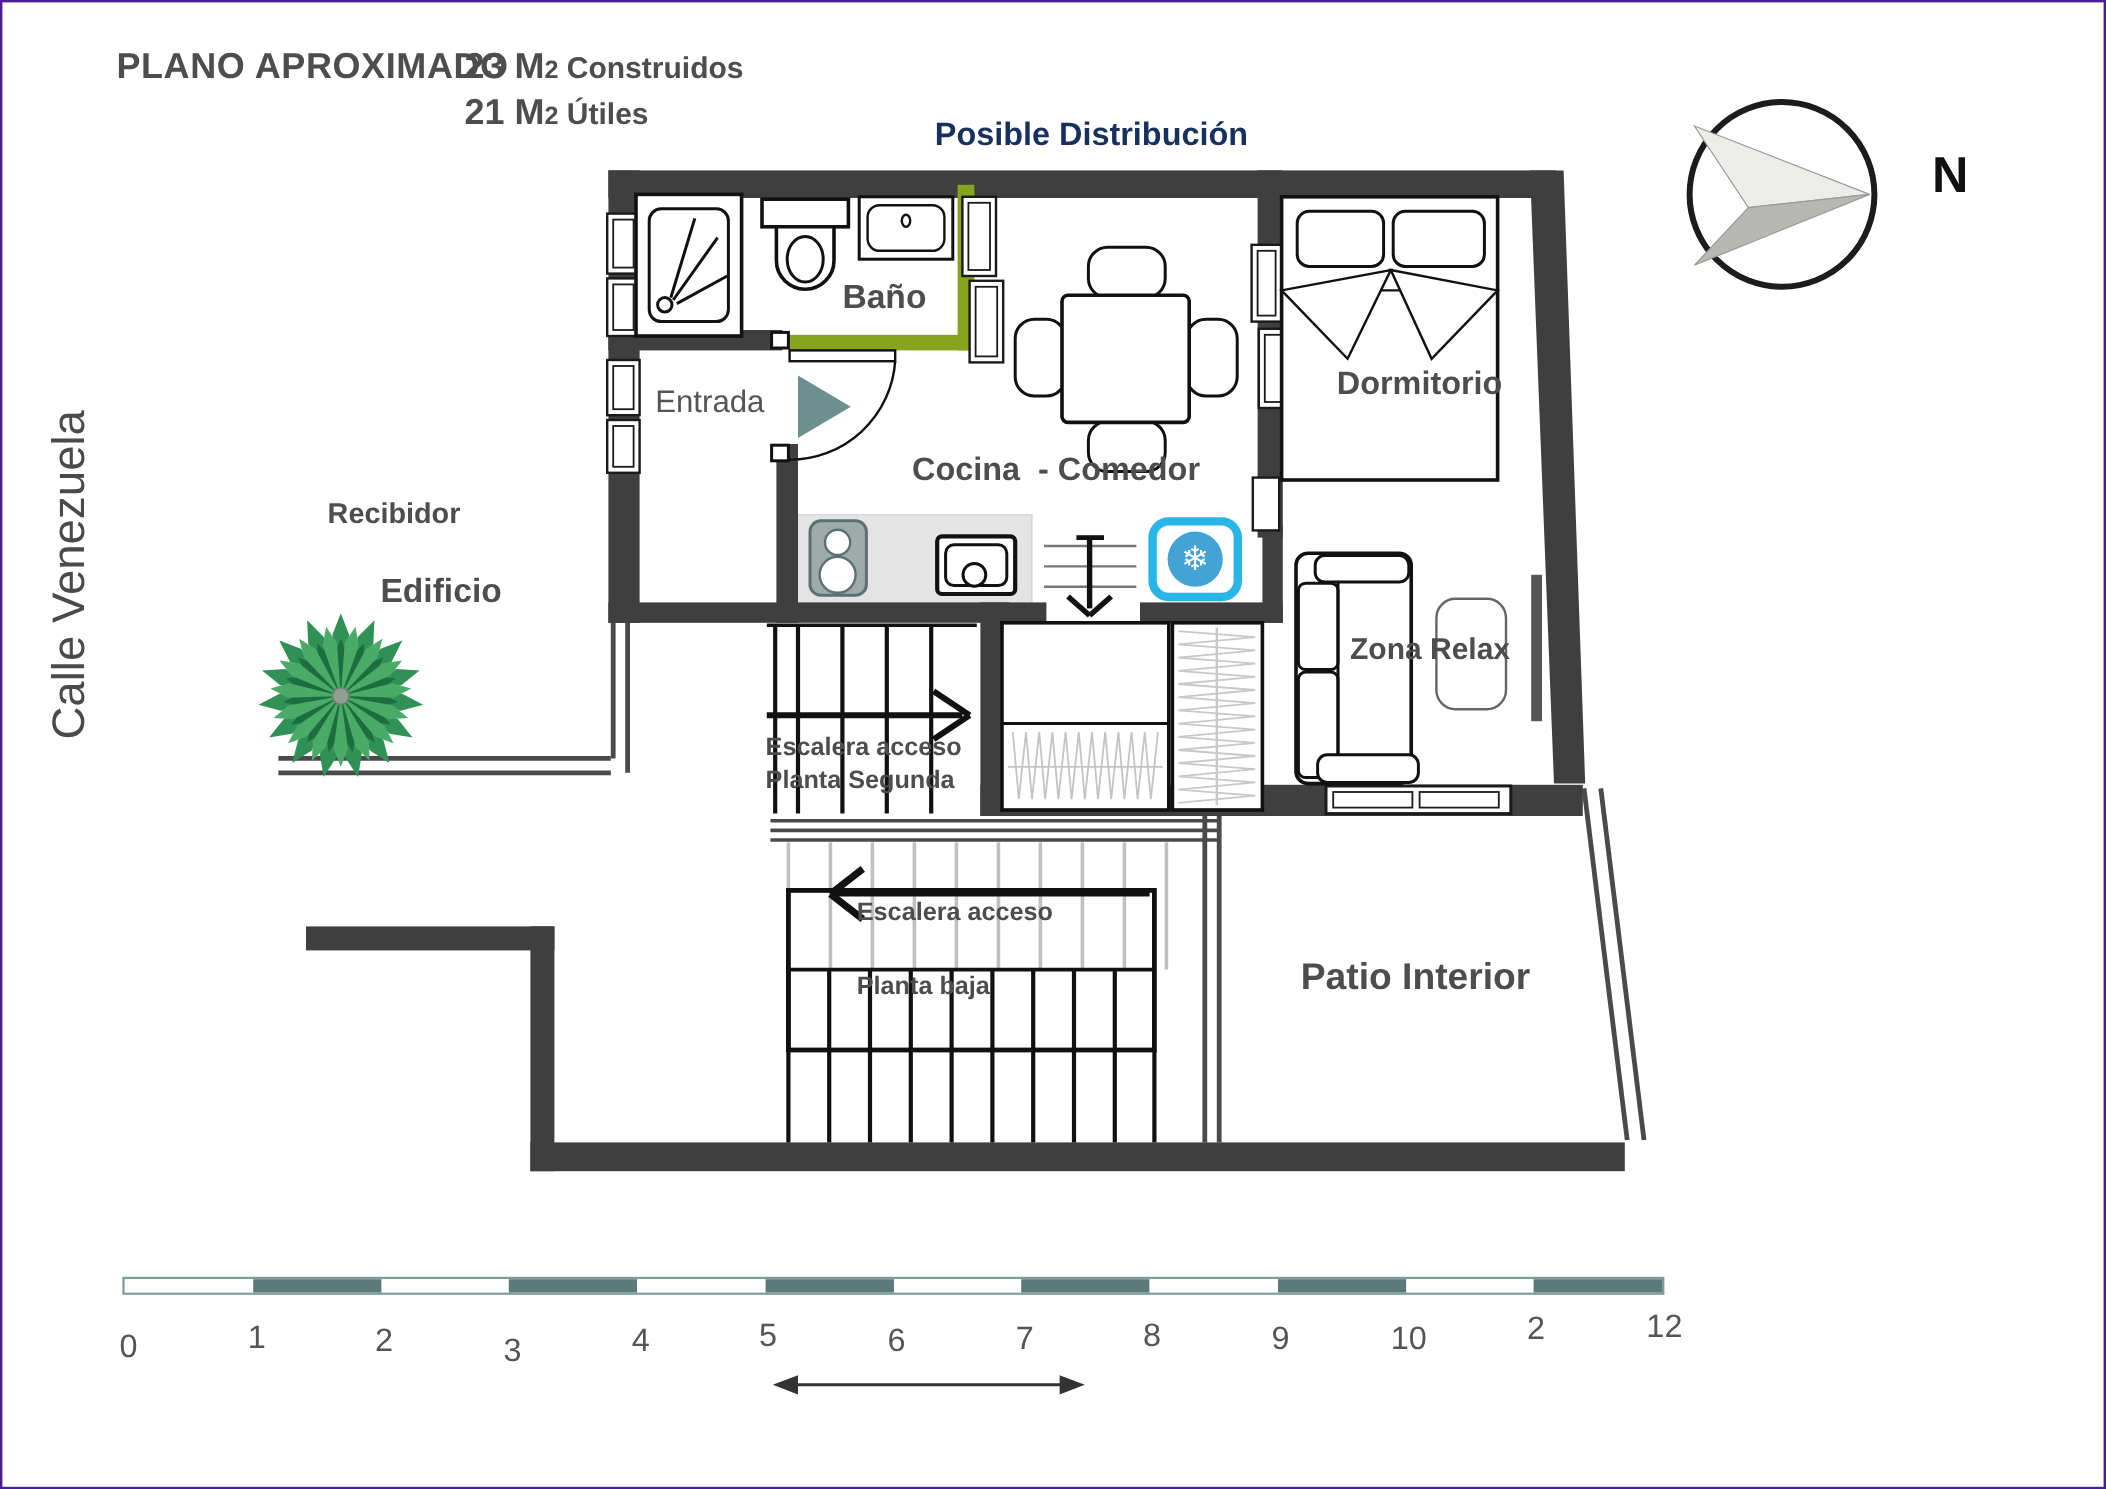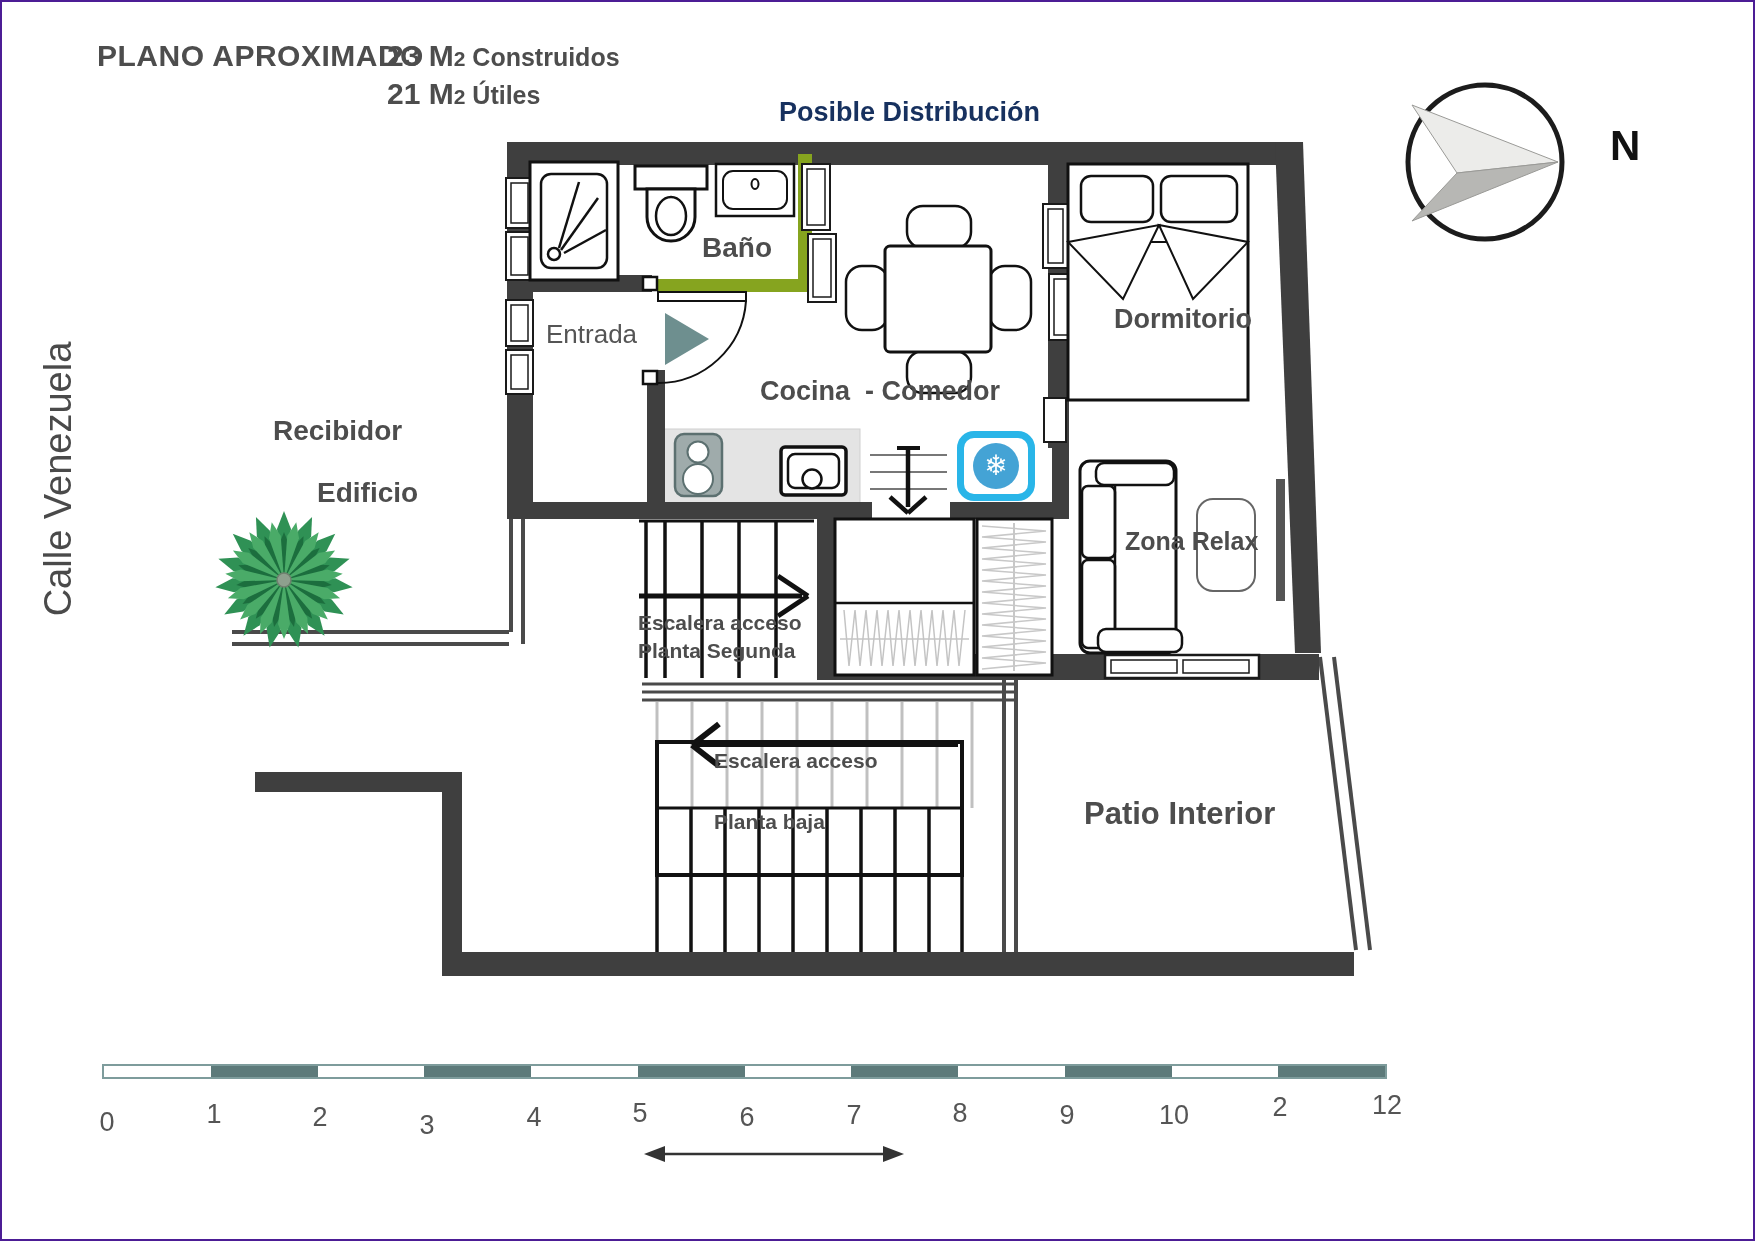--- a/index.html
+++ b/index.html
@@ -13,21 +13,21 @@
   .sub{font-size:21px;font-weight:bold;color:#4d4d4d;}
   .suf{font-size:25px;font-weight:bold;color:#4d4d4d;text-align:right;}
   .t-subtitle{left:777px;top:96px;font-size:27px;color:#17315f;}
   .t-north{left:1608px;top:122px;font-size:42px;color:#111;}
   .t-street{left:57px;top:477px;font-size:38px;font-weight:400;color:#4a4a4a;transform:translate(-50%,-50%) rotate(-90deg);white-space:nowrap;}
   .t-bano{left:700px;top:231px;font-size:28px;}
   .t-entrada{left:544px;top:319px;font-size:26px;font-weight:400;color:#555;}
   .t-cocina{left:758px;top:375px;font-size:27px;}
   .t-dormitorio{left:1112px;top:303px;font-size:27px;text-align:right;}
   .t-zona{left:1113px;top:526px;font-size:25px;padding-left:10px;}
-  .t-recibidor{left:271px;top:414px;font-size:28px;}
+  .t-recibidor{left:271px;top:414px;font-size:24px;}
   .t-edificio{left:271px;top:476px;font-size:28px;margin-left:44px;}
   .t-escup1{left:636px;top:610px;font-size:21px;}
   .t-escup2{left:636px;top:638px;font-size:21px;}
   .t-escdn1{left:712px;top:748px;font-size:21px;}
   .t-escdn2{left:712px;top:777px;font-size:21px;margin-top:32px;}
   .t-patio{left:1082px;top:796px;font-size:31px;}
   
   #ac{position:absolute;left:955px;top:429px;width:78px;height:70px;box-sizing:border-box;border:7px solid #29b5e8;border-radius:17px;background:#fff;display:flex;align-items:center;justify-content:center;}
   #ac .disc{width:46px;height:46px;border-radius:50%;background:#44a3d5;display:flex;align-items:center;justify-content:center;}
   #ac .flake{font-family:"DejaVu Sans",sans-serif;color:#fff;font-size:28px;line-height:1;}

